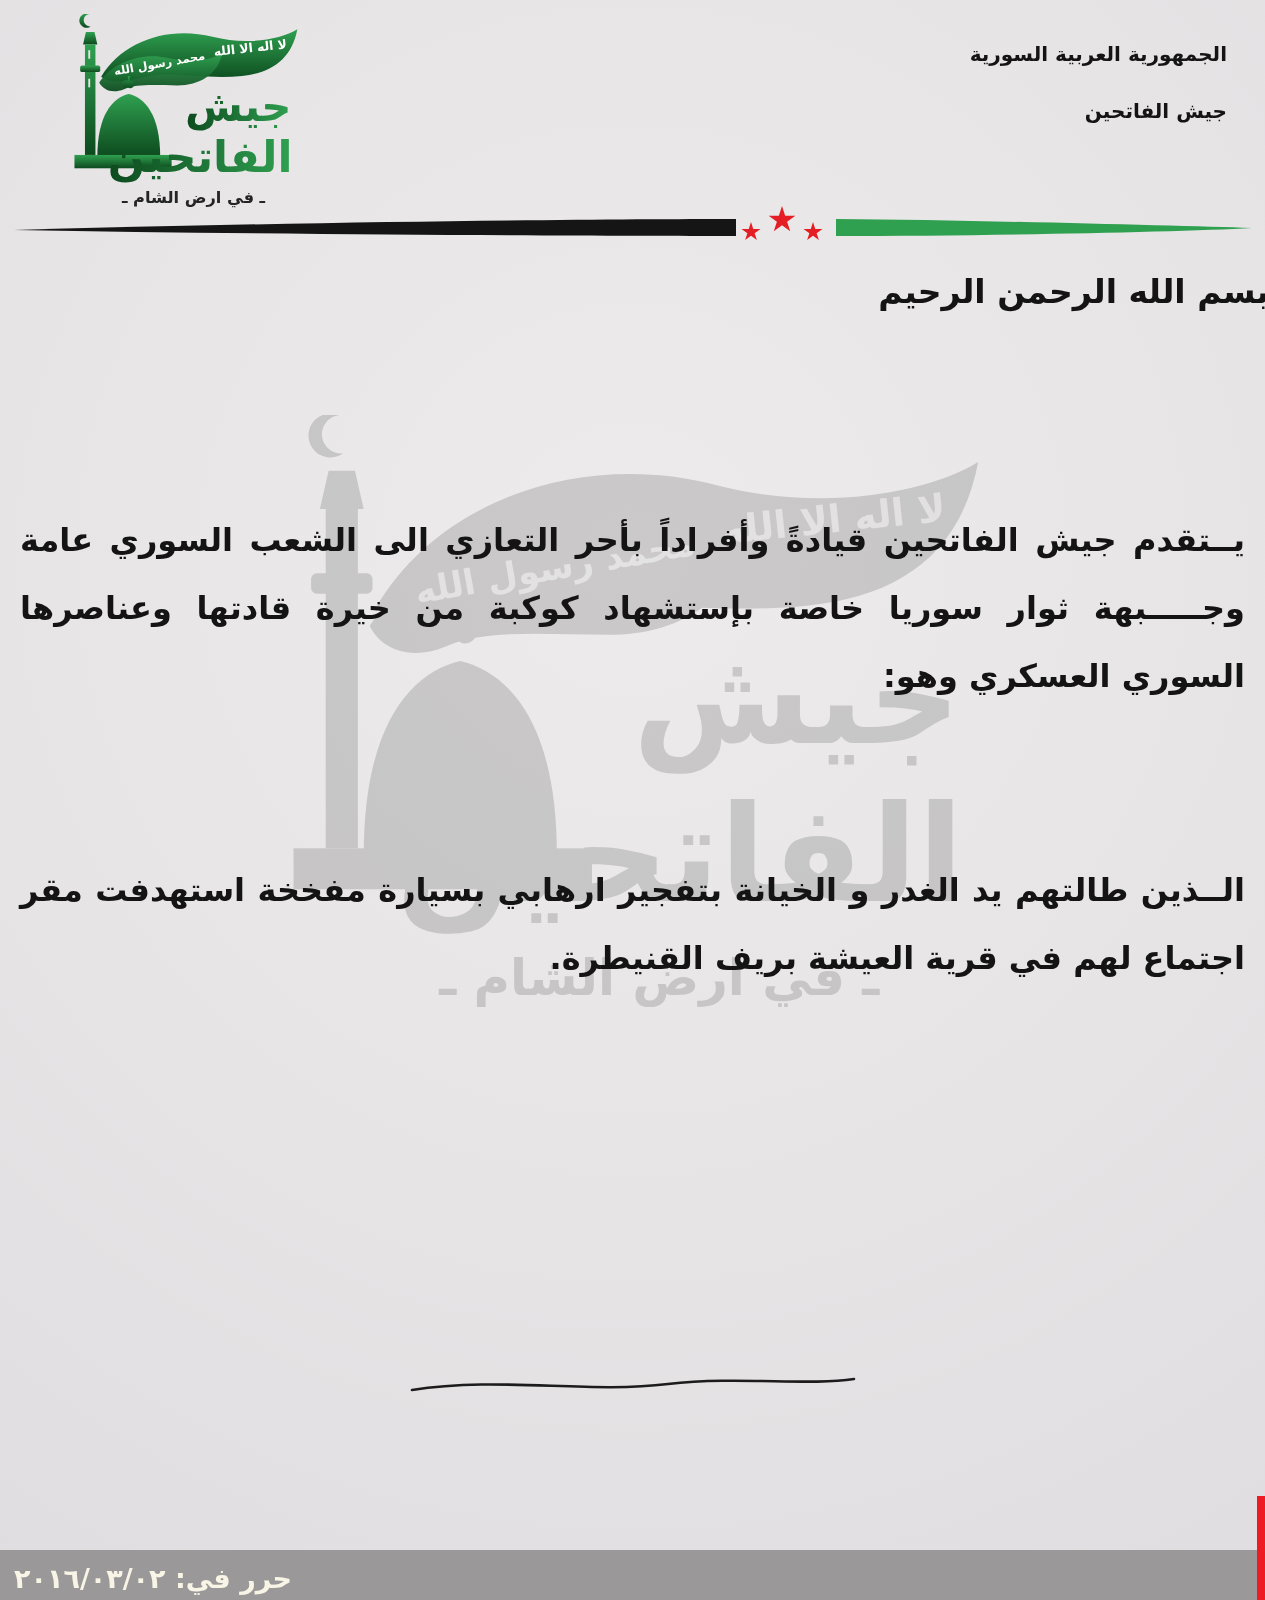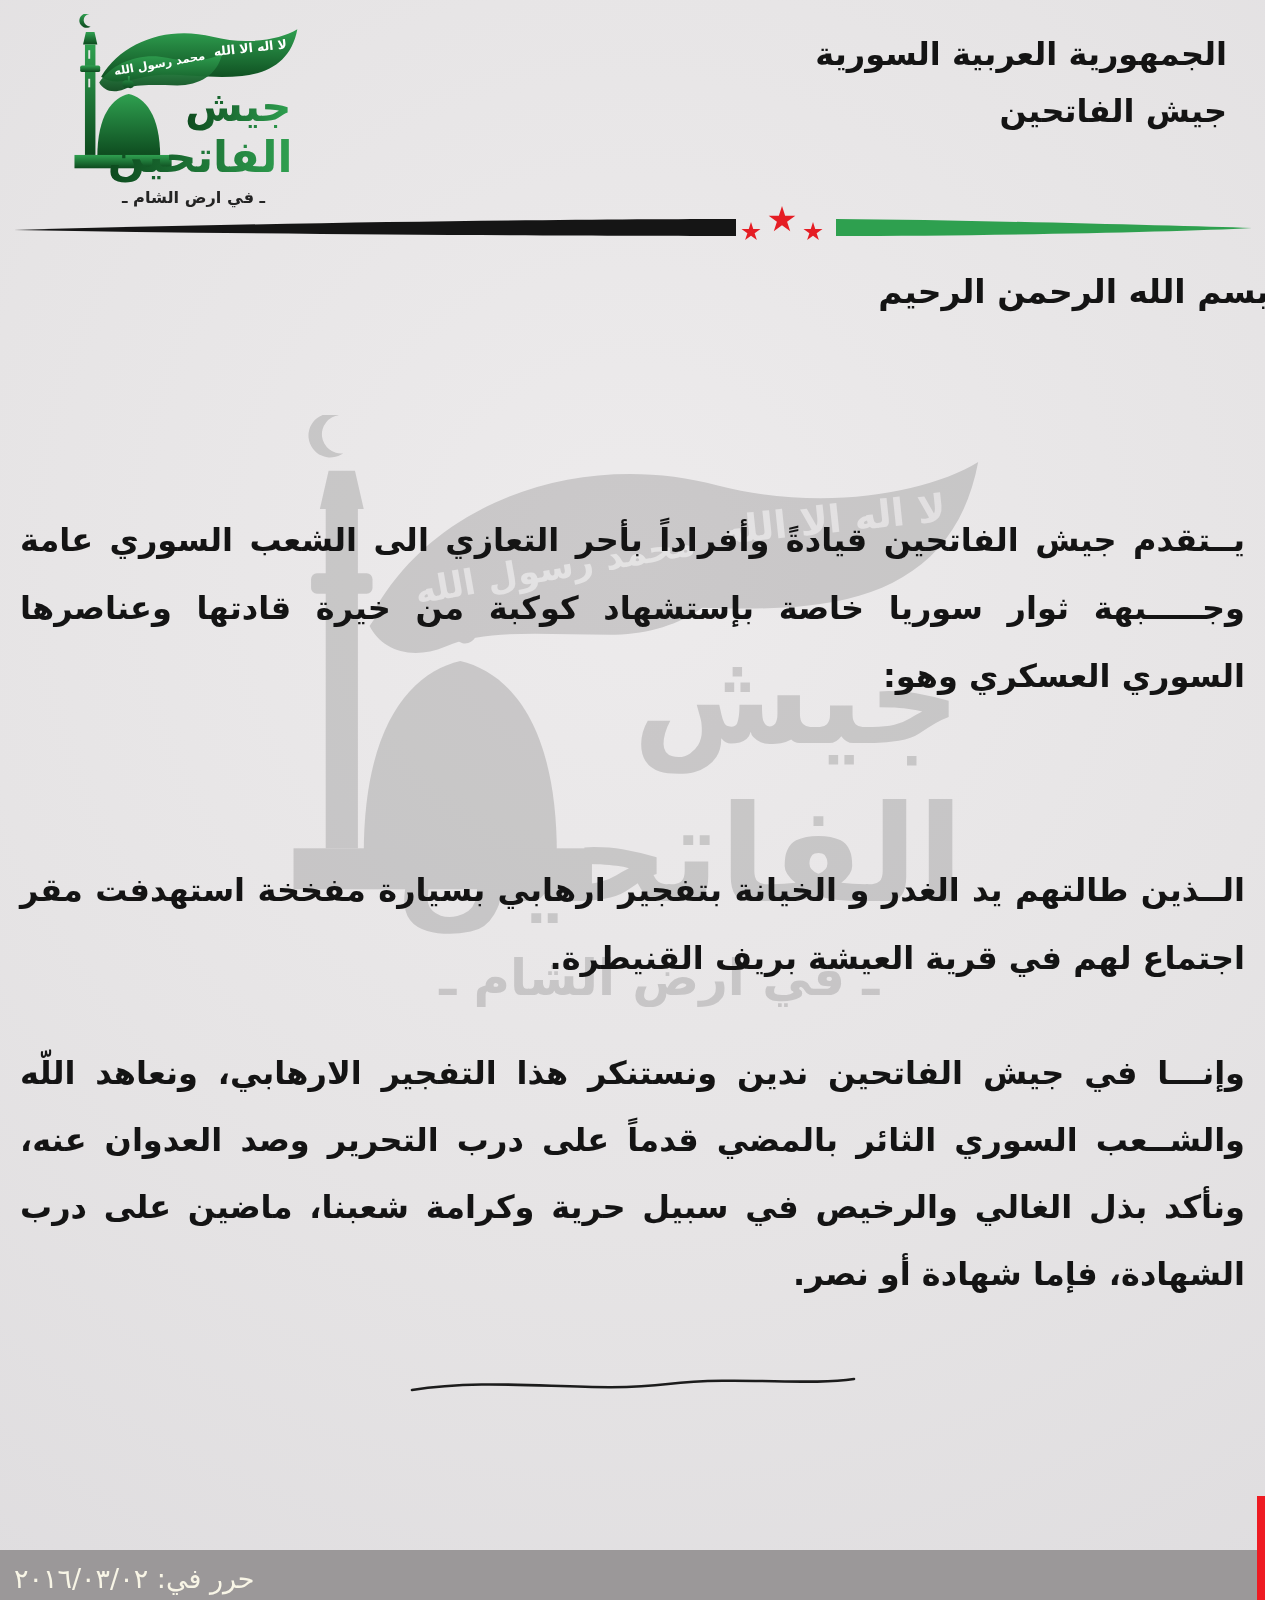--- a/index.html
+++ b/index.html
@@ -10,21 +10,21 @@
   }
   .page{
     position:relative;width:1265px;height:1600px;
     background:radial-gradient(circle at 50% 35%, #edebec 0%, #e6e4e5 55%, #dfdddf 100%);
     direction:rtl;
   }
   
   .letterhead{
     position:absolute;top:26px;right:38px;width:480px;
     text-align:right;color:#141414;font-weight:bold;
-    font-size:32px;line-height:57px;
+    font-size:20px;line-height:57px;
   }
   .logo-box{position:absolute;top:14px;left:55px;width:258px;height:200px;}
   .logo-box svg{width:100%;height:100%;}
   
   .watermark{
     position:absolute;top:415px;left:235px;width:790px;height:615px;
     filter:grayscale(1) brightness(0.9) opacity(0.20);
     pointer-events:none;
   }
   .watermark svg{width:100%;height:100%;}
@@ -57,21 +57,21 @@
     text-align:center;font-weight:bold;font-size:34px;color:#141414;
   }
   .swoosh{position:absolute;top:1372px;left:408px;width:450px;height:26px;}
   
   .footer-bar{
     position:absolute;left:0;bottom:0;width:1265px;height:50px;
     background:#9b9899;
   }
   .footer-date{
     position:absolute;bottom:6px;left:14px;
-    direction:rtl;font-weight:normal;font-size:27px;
+    direction:rtl;font-weight:bold;font-size:27px;
     letter-spacing:0.5px;
   }
   .footer-stripe{
     position:absolute;right:0;bottom:0;width:8px;height:104px;
   }
 </style>
 </head>
 <body>
 
 <div class="page">
@@ -157,21 +157,20 @@
   </div>
 
   <div class="basmala">بسم الله الرحمن الرحيم</div>
 
 
   <div class="para para1">يــتقدم جيش الفاتحين قيادةً وأفراداً بأحر التعازي الى الشعب السوري عامة وجـــــبهة ثوار سوريا خاصة بإستشهاد كوكبة من خيرة قادتها وعناصرها السوري العسكري وهو:</div>
 
 
   <div class="para para2">الــذين طالتهم يد الغدر و الخيانة بتفجير ارهابي بسيارة مفخخة استهدفت مقر اجتماع لهم في قرية العيشة بريف القنيطرة.</div>
 
-  <div class="para para3">وإنـــا في جيش الفاتحين ندين ونستنكر هذا التفجير الارهابي، ونعاهد اللّه والشــعب السوري الثائر بالمضي قدماً على درب التحرير  وصد العدوان عنه، ونأكد بذل الغالي والرخيص في سبيل حرية وكرامة شعبنا، ماضين على درب الشهادة، فإما شهادة أو نصر.</div>
 
 
   <div class="swoosh">
     <svg viewBox="0 0 450 26" width="450" height="26">
       <path d="M4,18 C90,4 180,22 260,12 C330,4 400,14 446,7" fill="none" stroke="#1c1c1c" stroke-width="2.6" stroke-linecap="round"></path>
     </svg>
   </div>
 
   <div class="footer-bar">
     <div class="footer-date" style="color:#f8f5e6">

